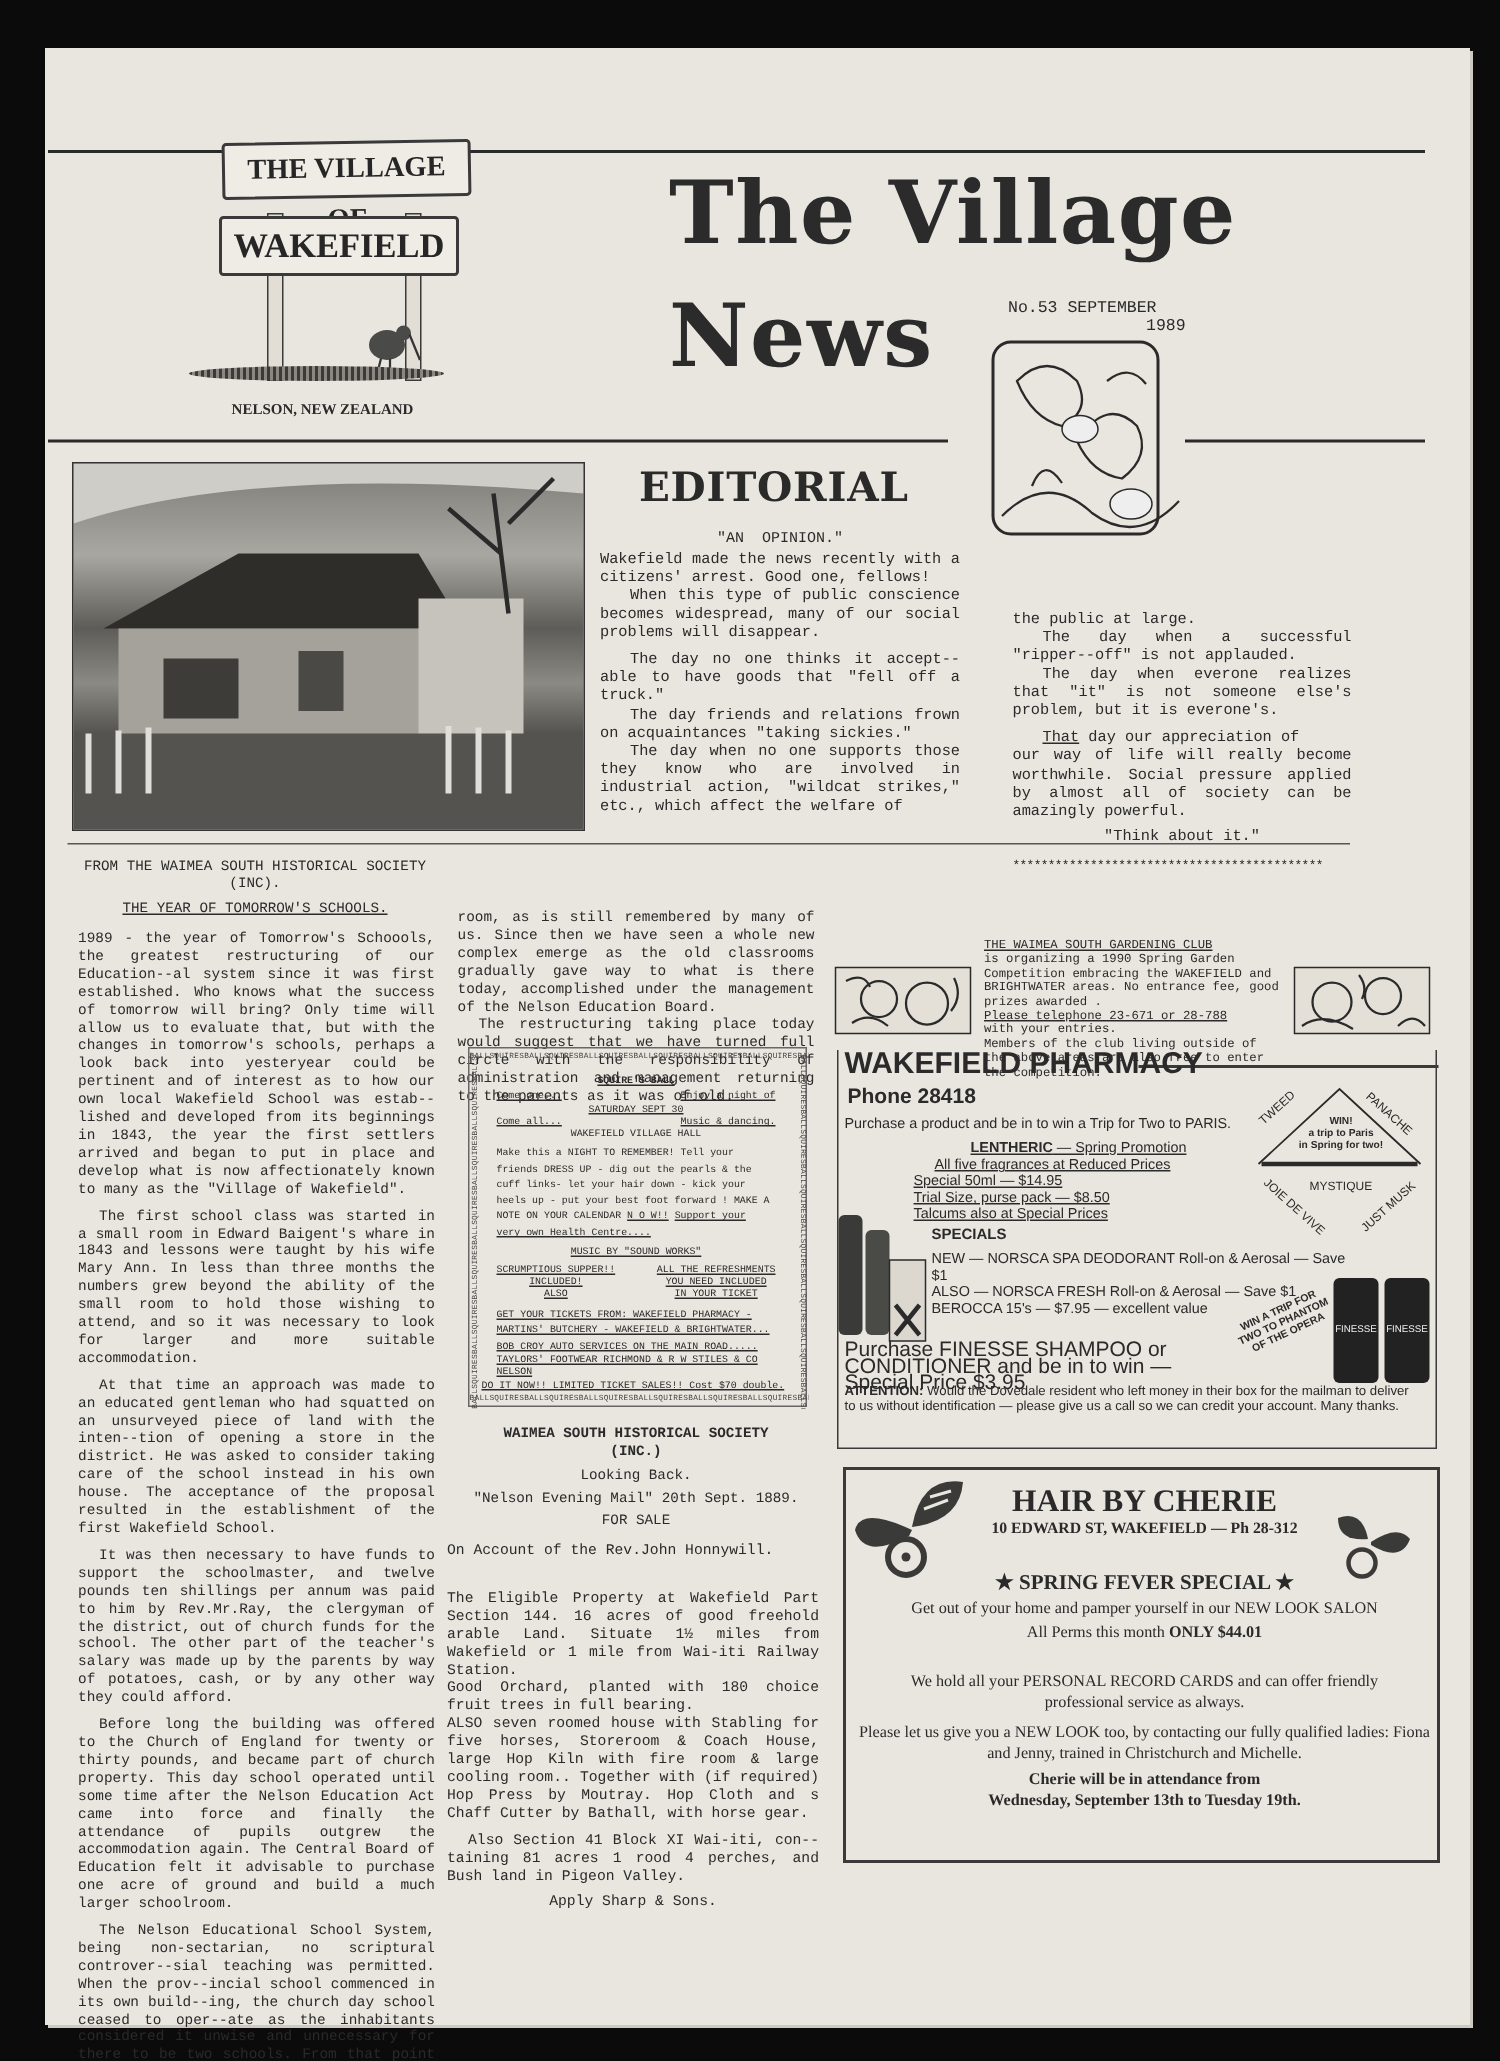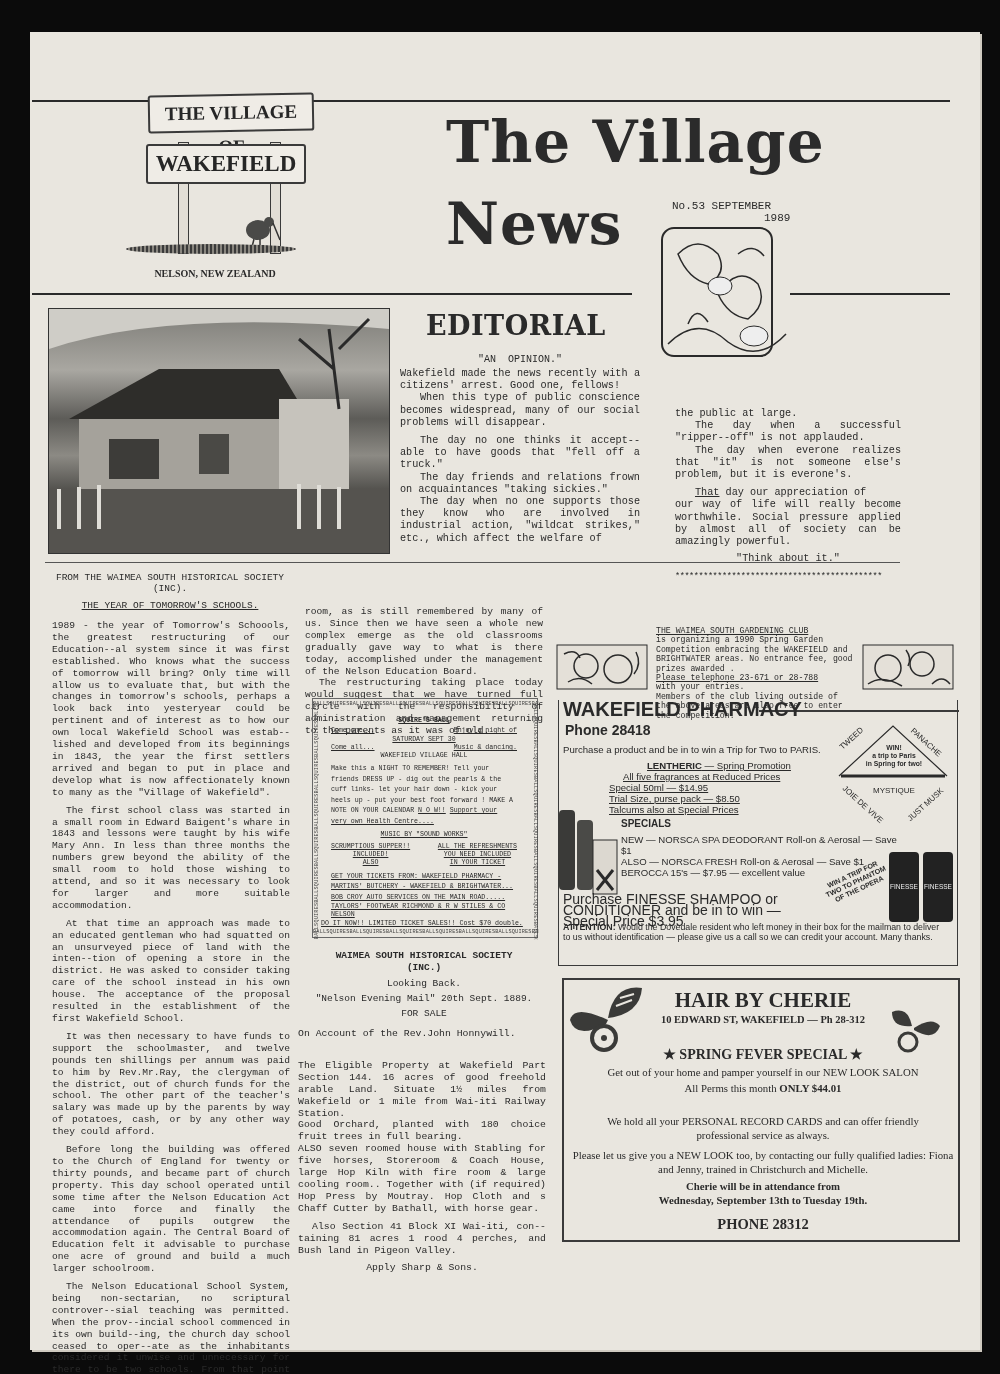--- a/index.html
+++ b/index.html
@@ -284,16 +284,15 @@
     <div class="abs serif c" style="left:0;top:34px;width:398px;font-size:10.5px;font-weight:bold;">10 EDWARD ST, WAKEFIELD — Ph 28-312</div>
     <div class="abs serif c" style="left:0;top:66px;width:398px;font-size:14px;font-weight:bold;">★ SPRING FEVER SPECIAL ★</div>
     <div class="abs serif c" style="left:0;top:86px;width:398px;font-size:10.8px;">Get out of your home and pamper yourself in our NEW LOOK SALON</div>
     <div class="abs serif c" style="left:0;top:102px;width:398px;font-size:10.8px;">
       <span>All Perms this month </span><b>ONLY $44.01</b>
     </div>
     <div class="abs serif c" style="left:30px;top:134px;width:338px;font-size:10.8px;line-height:14px;">We hold all your PERSONAL RECORD CARDS and can offer friendly professional service as always.</div>
     <div class="abs serif c" style="left:8px;top:168px;width:382px;font-size:10.8px;line-height:14px;">Please let us give you a NEW LOOK too, by contacting our fully qualified ladies: Fiona and Jenny, trained in Christchurch and Michelle.</div>
     <div class="abs serif c" style="left:0;top:200px;width:398px;font-size:10.8px;font-weight:bold;">Cherie will be in attendance from</div>
     <div class="abs serif c" style="left:0;top:214px;width:398px;font-size:10.8px;font-weight:bold;">Wednesday, September 13th to Tuesday 19th.</div>
-    <div class="abs serif c" style="left:0;top:236px;width:398px;font-size:14.5px;font-weight:bold;">PHONE 28312</div>
   </div>
 
 </div>
 
 </body></html>

